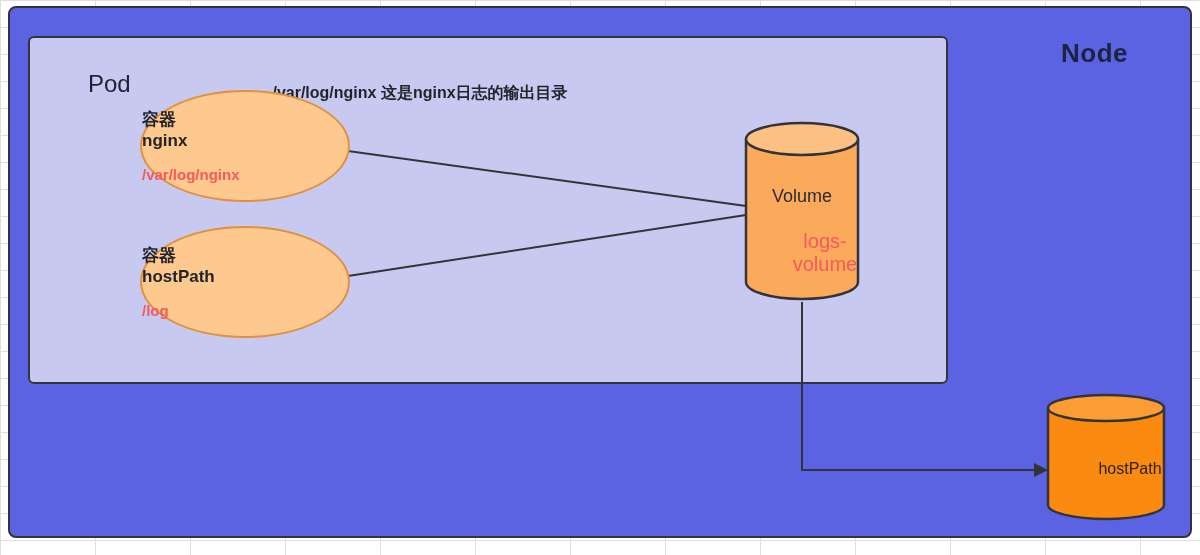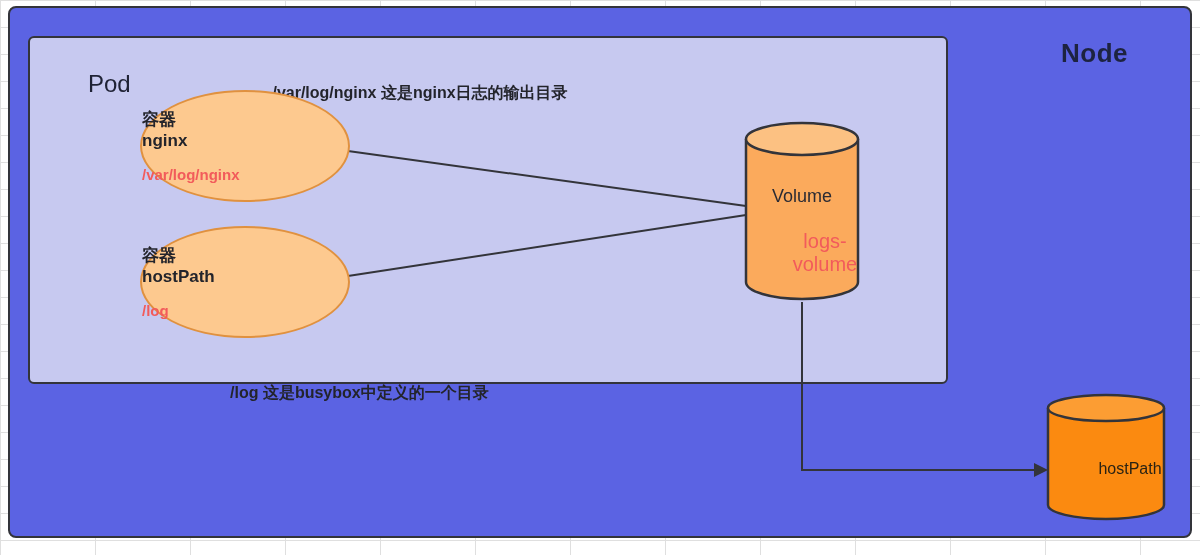--- a/index.html
+++ b/index.html
@@ -119,21 +119,20 @@
 <body>
 
 <div class="canvas">
 
   <div class="node-box">
     <div class="node-label">Node</div>
 
     <div class="pod-box">
       <div class="pod-label">Pod</div>
       <div class="top-note">/var/log/nginx 这是nginx日志的输出目录</div>
-      <div class="bottom-note">/log 这是busybox中定义的一个目录</div>
     </div>
   </div>
 
   <svg class="connector-layer" viewBox="0 0 1200 555" xmlns="http://www.w3.org/2000/svg">
     <line x1="348" y1="151" x2="746" y2="206" stroke="#33343a" stroke-width="2"></line>
     <line x1="348" y1="276" x2="746" y2="215" stroke="#33343a" stroke-width="2"></line>
     <polyline points="802,302 802,470 1038,470" fill="none" stroke="#33343a" stroke-width="2"></polyline>
     <polygon points="1048,470 1034,463 1034,477" fill="#33343a"></polygon>
   </svg>
 

